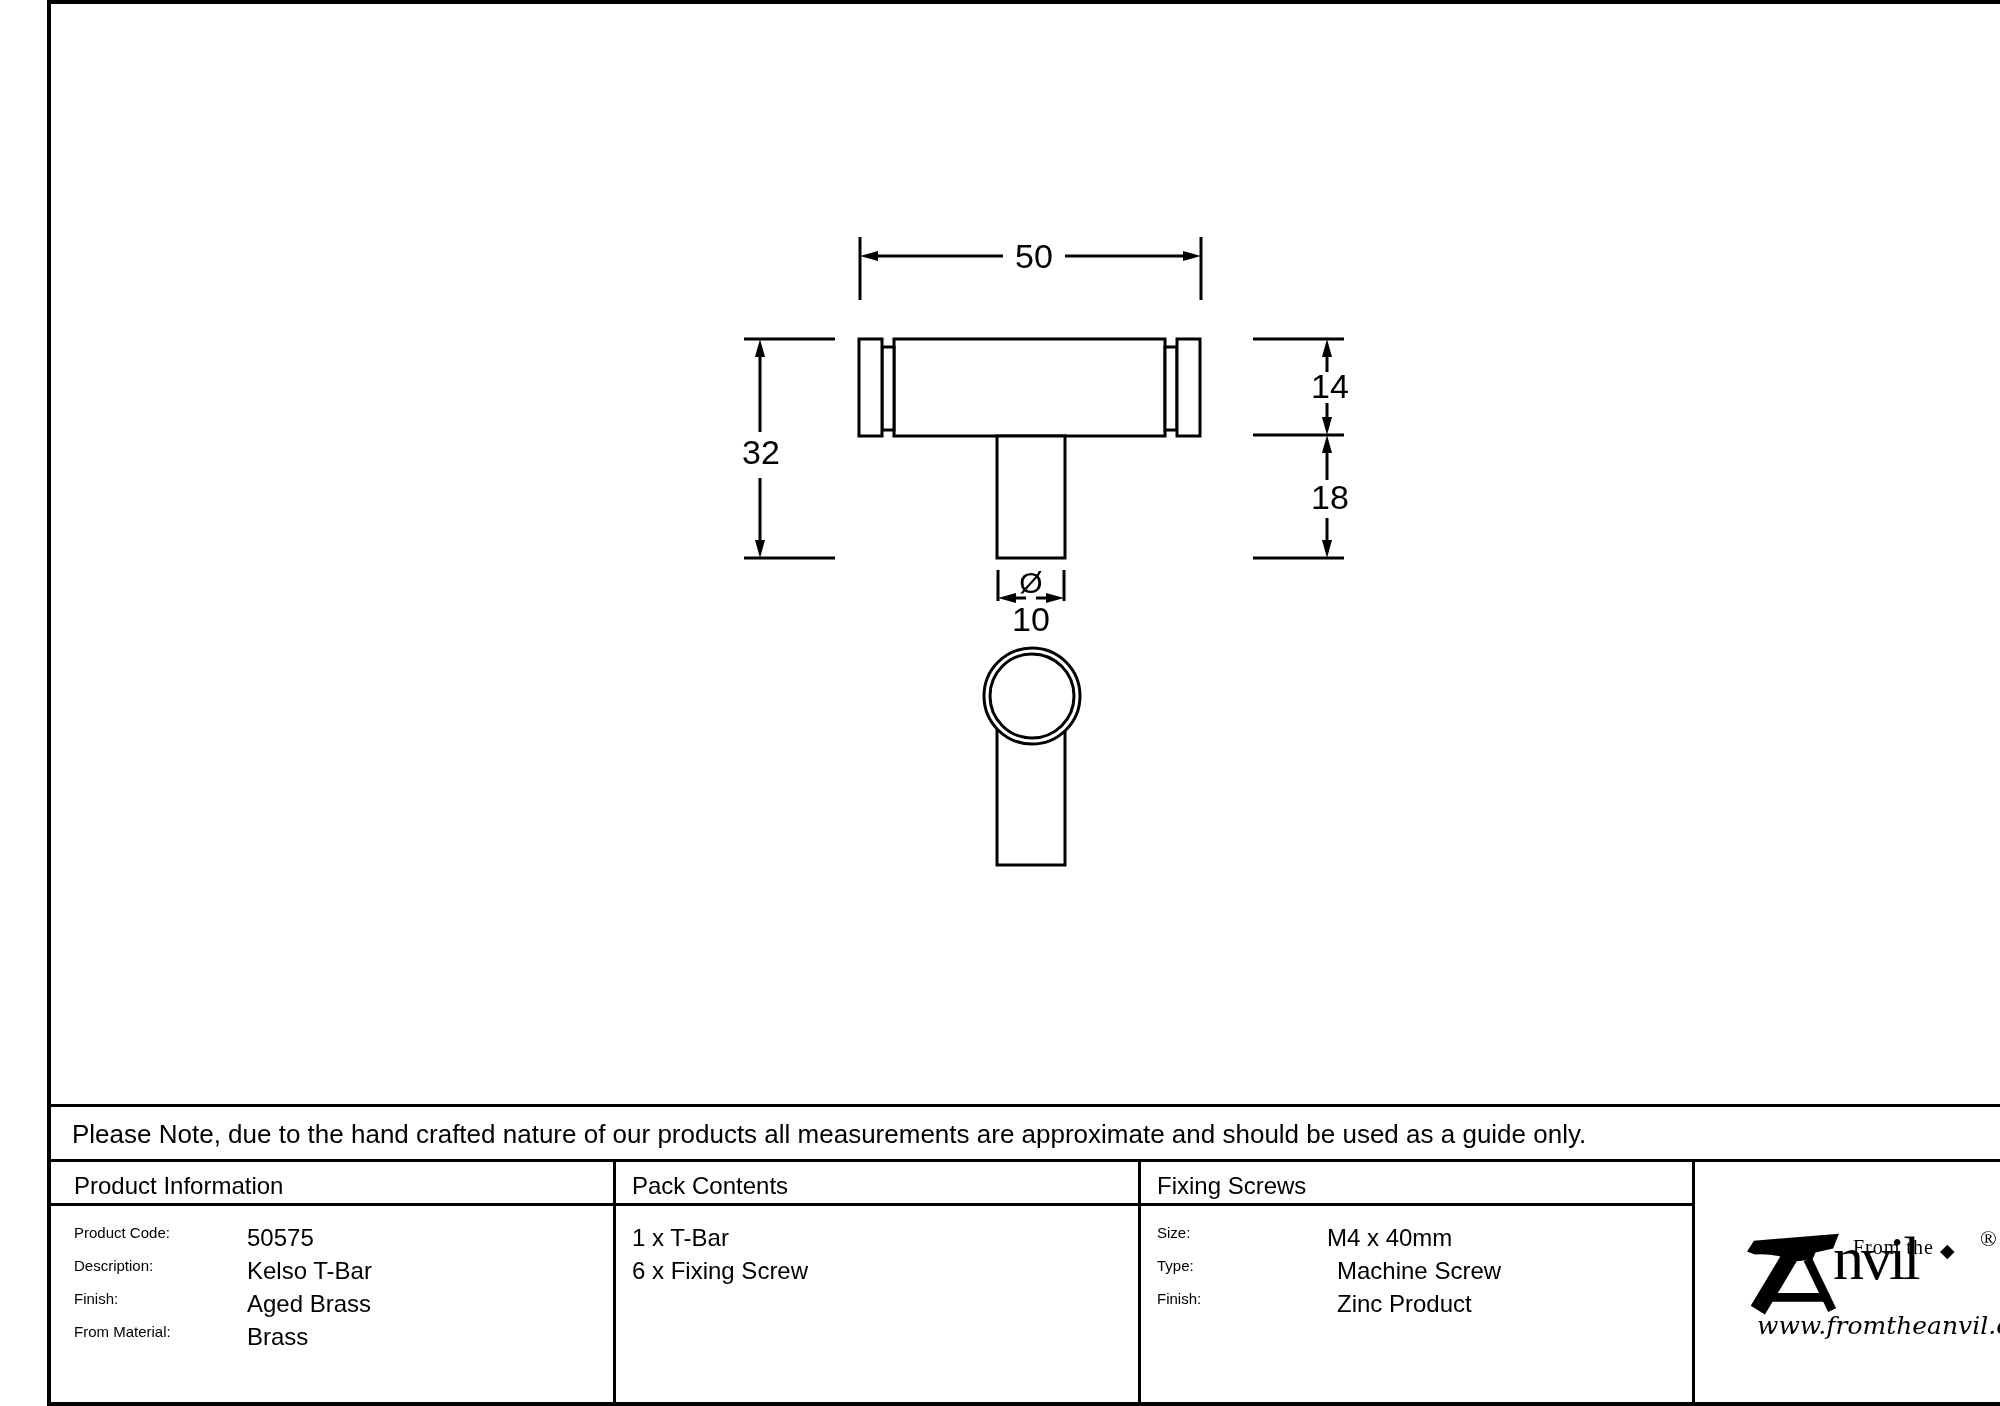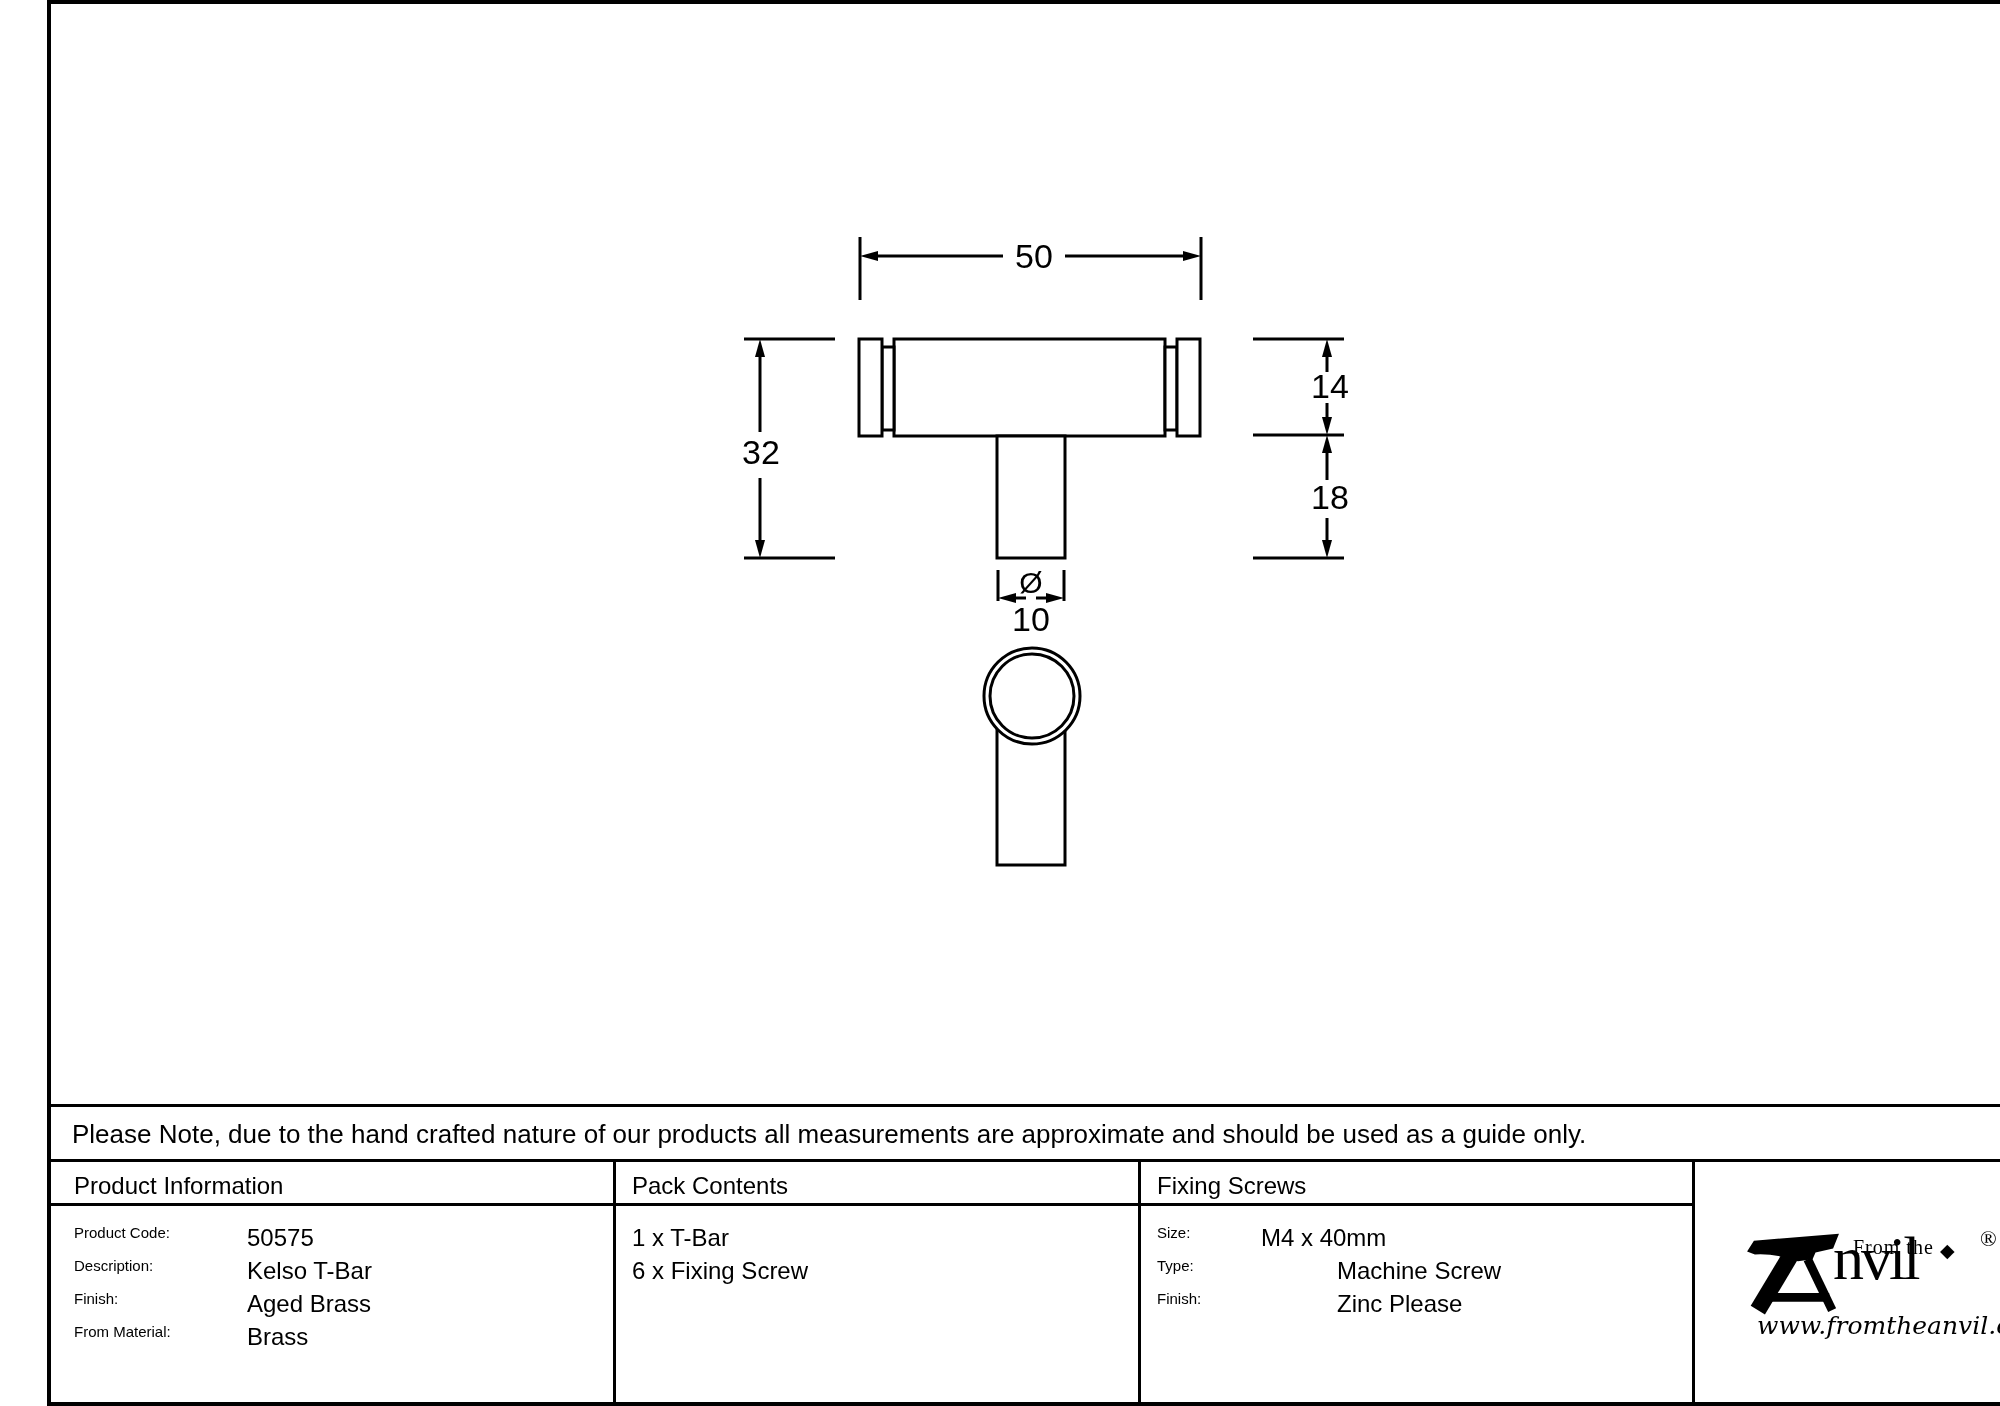--- a/index.html
+++ b/index.html
@@ -120,25 +120,25 @@
   <div class="abs cell-value" style="left:200px;top:1290px">Aged Brass</div>
   <div class="abs cell-label" style="left:27px;top:1323px">From Material:</div>
   <div class="abs cell-value" style="left:200px;top:1323px">Brass</div>
 
   <div class="abs th" style="left:585px;top:1172px">Pack Contents</div>
   <div class="abs cell-value" style="left:585px;top:1224px">1 x T-Bar</div>
   <div class="abs cell-value" style="left:585px;top:1257px">6 x Fixing Screw</div>
 
   <div class="abs th" style="left:1110px;top:1172px">Fixing Screws</div>
   <div class="abs cell-label" style="left:1110px;top:1224px">Size:</div>
-  <div class="abs cell-value" style="left:1214px;top:1224px">M4 x 40mm</div>
+  <div class="abs cell-value" style="left:1280px;top:1224px">M4 x 40mm</div>
   <div class="abs cell-label" style="left:1110px;top:1257px">Type:</div>
   <div class="abs cell-value" style="left:1290px;top:1257px">Machine Screw</div>
   <div class="abs cell-label" style="left:1110px;top:1290px">Finish:</div>
-  <div class="abs cell-value" style="left:1290px;top:1290px">Zinc Please</div>
+  <div class="abs cell-value" style="left:1290px;top:1290px">Zinc Product</div>
 
   <div>
     <svg class="abs" style="left:1698px;top:1227px" width="98" height="88" viewBox="0 0 100 90">
       <path d="M 2 25 L 9 14 L 96 7 L 90 22 L 72 26 L 69 33 L 54 35 L 40 31 Q 24 27 10 28 Z" fill="#000"></path>
       <line x1="46" y1="30" x2="13" y2="85" stroke="#000" stroke-width="17"></line>
       <line x1="64" y1="33" x2="89" y2="85" stroke="#000" stroke-width="9"></line>
       <line x1="16" y1="72" x2="86" y2="72" stroke="#000" stroke-width="9"></line>
     </svg>
     <div class="abs logo-tagline" style="left:1806px;top:1236px">From the</div>
     <div class="abs logo-diamond" style="left:1893px;top:1239px">◆</div>

